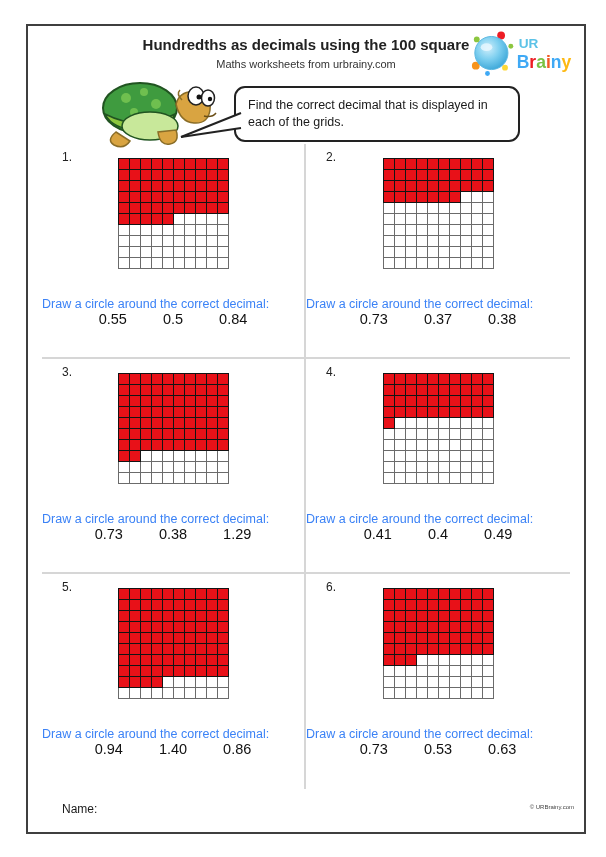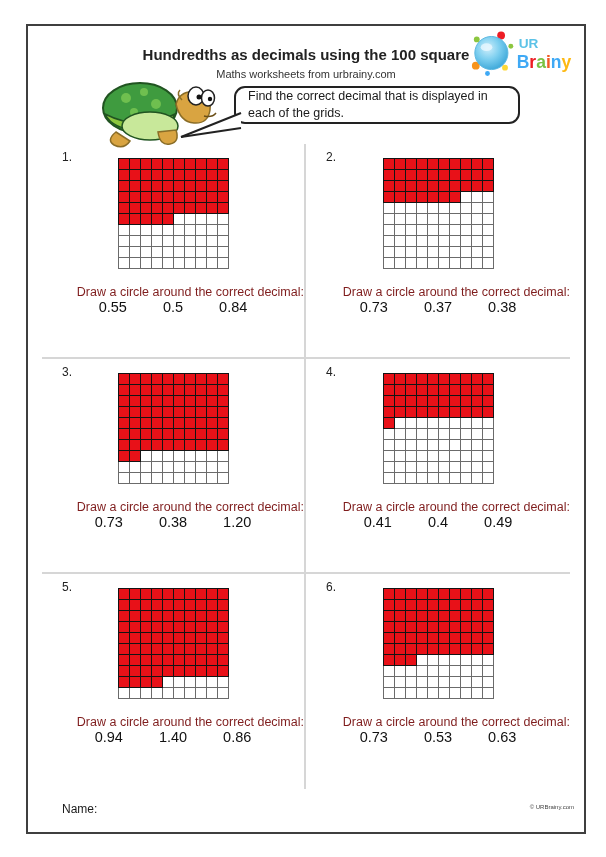--- a/index.html
+++ b/index.html
@@ -2,42 +2,42 @@
 <html style="--red: #e81118;"><head>
 <meta charset="utf-8">
 <style>
   html,body{margin:0;padding:0;background:#fff;}
   .page{position:relative;width:606px;height:857px;background:#fff;
         font-family:"Liberation Sans",sans-serif;color:#1a1a1a;overflow:hidden;}
   .frame{position:absolute;left:26px;top:24px;width:556px;height:806px;
          border:2px solid #3f3f3f;background:#fff;}
 
   
-  .title{margin-top:20px;text-align:center;font-size:15px;font-weight:600;color:#222;}
+  .title{margin-top:10px;text-align:center;font-size:15px;font-weight:600;color:#222;}
   .subtitle{margin-top:5px;text-align:center;font-size:11px;color:#333;}
   .logo{position:absolute;top:2px;right:4px;width:112px;height:52px;}
 
   
   .mascot{position:absolute;left:60px;top:48px;width:150px;height:78px;}
   .bubble{position:absolute;left:206px;top:60px;width:258px;border:2px solid #222;
-          border-radius:11px;padding:0 12px;font-size:12.5px;line-height:1.35;background:#fff;}
+          border-radius:11px;padding:9px 12px;font-size:12.5px;line-height:1.35;background:#fff;}
   .bubble-tail{position:absolute;left:-56px;top:22px;width:62px;height:32px;z-index:2;}
 
   
   .questions{position:absolute;left:14px;right:14px;top:118px;height:645px;
              display:grid;grid-template-columns:1fr 1fr;grid-template-rows:1fr 1fr 1fr;}
   .qcell{position:relative;padding-top:4px;}
   .qcell.col-left{border-right:2px solid #d6d6d6;}
   .qcell.row-top,.qcell.row-mid{border-bottom:2px solid #d6d6d6;}
   .qnum{position:absolute;left:20px;top:6px;font-size:12px;color:#222;}
   .gridwrap{display:flex;justify-content:center;margin-top:10px;}
   table.hundred-square{border-collapse:collapse;}
   table.hundred-square td{width:10px;height:10px;padding:0;border:1px solid #6b6b6b;background:#fff;}
   table.hundred-square td.shaded{background:var(--red,#e81118);border-color:#141414;}
-  .instruction{text-align:right;font-size:12.5px;margin-top:16px;color:#7f1d1d;}
+  .instruction{text-align:left;font-size:12.5px;margin-top:28px;color:#3b82f6;}
   .options{display:flex;justify-content:center;gap:36px;font-size:14.5px;color:#111;}
 
   
   .footer-name{position:absolute;left:34px;bottom:16px;font-size:12px;margin-top:12px;}
   .footer-page{position:absolute;left:0;right:0;bottom:16px;text-align:center;font-size:12px;}
   .footer-copy{position:absolute;right:10px;bottom:22px;font-size:6px;color:#444;}
 </style>
 </head>
 <body>
 
@@ -501,21 +501,21 @@
                   <td></td>
                   <td></td>
                 </tr>
               </tbody>
             </table>
           </div>
         <div class="instruction">Draw a circle around the correct decimal:</div>
         <div class="options">
           <span>0.73</span>
           <span>0.38</span>
-          <span>1.20</span>
+          <span>1.29</span>
         </div>
       </div>
 
       <div class="qcell row-mid">
         <span class="qnum">4.</span>
         <div class="gridwrap">
             <table class="hundred-square">
               <tbody>
                 <tr>
                   <td class="shaded"></td>

